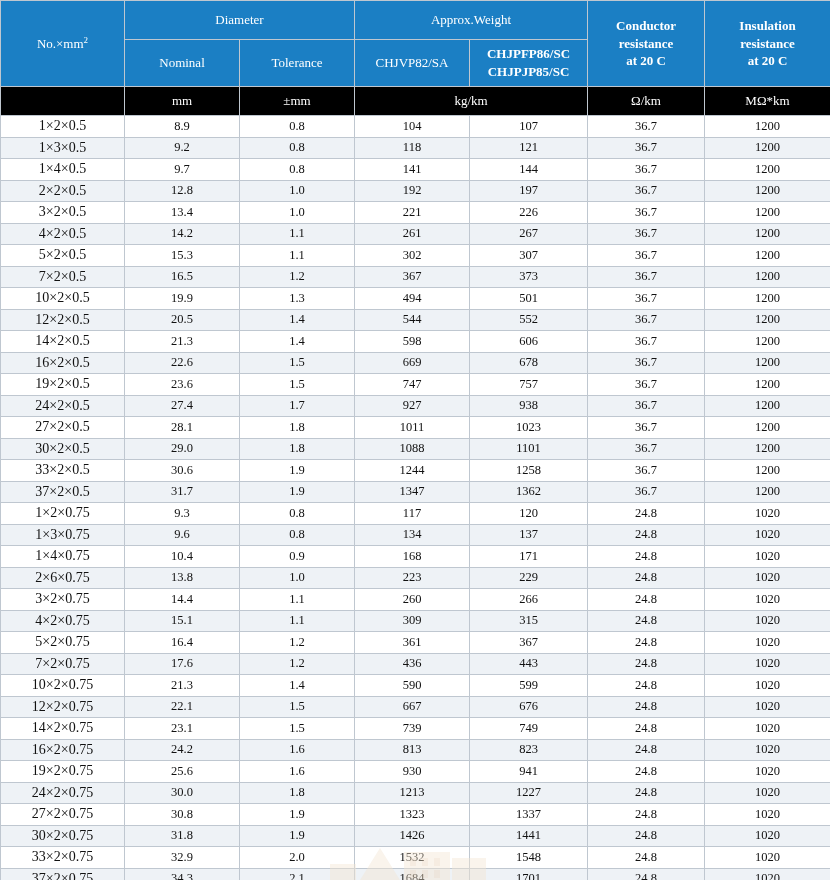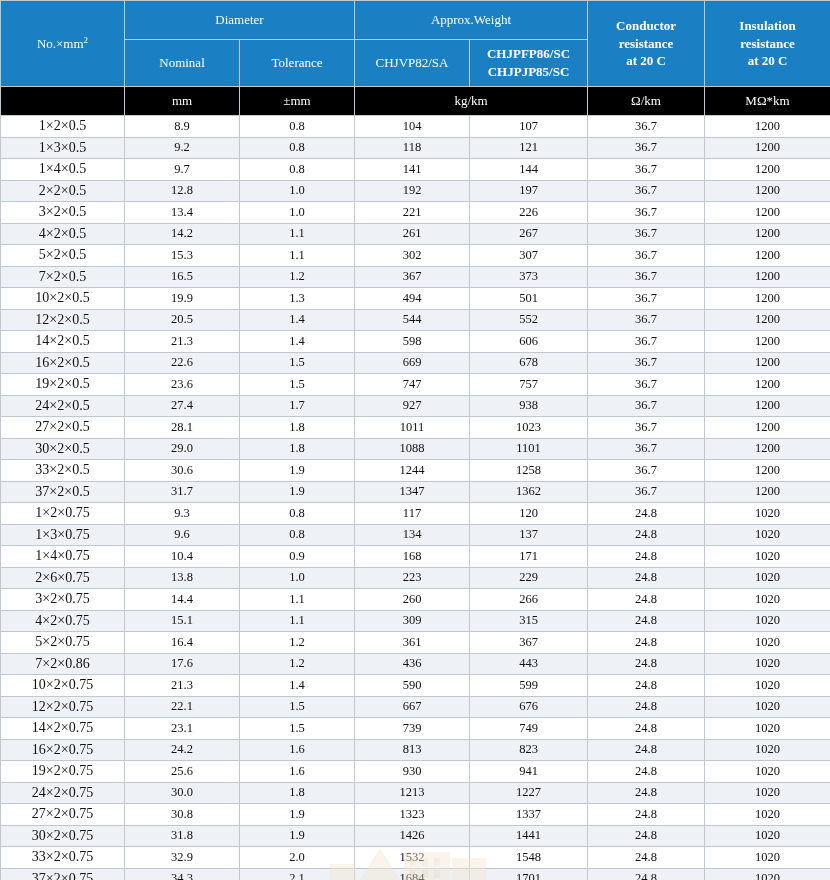--- a/index.html
+++ b/index.html
@@ -356,21 +356,21 @@
         <tr>
           <td class="first-col">5×2×0.75</td>
           <td>16.4</td>
           <td>1.2</td>
           <td>361</td>
           <td>367</td>
           <td>24.8</td>
           <td>1020</td>
         </tr>
         <tr class="alt">
-          <td class="first-col">7×2×0.86</td>
+          <td class="first-col">7×2×0.75</td>
           <td>17.6</td>
           <td>1.2</td>
           <td>436</td>
           <td>443</td>
           <td>24.8</td>
           <td>1020</td>
         </tr>
         <tr>
           <td class="first-col">10×2×0.75</td>
           <td>21.3</td>

